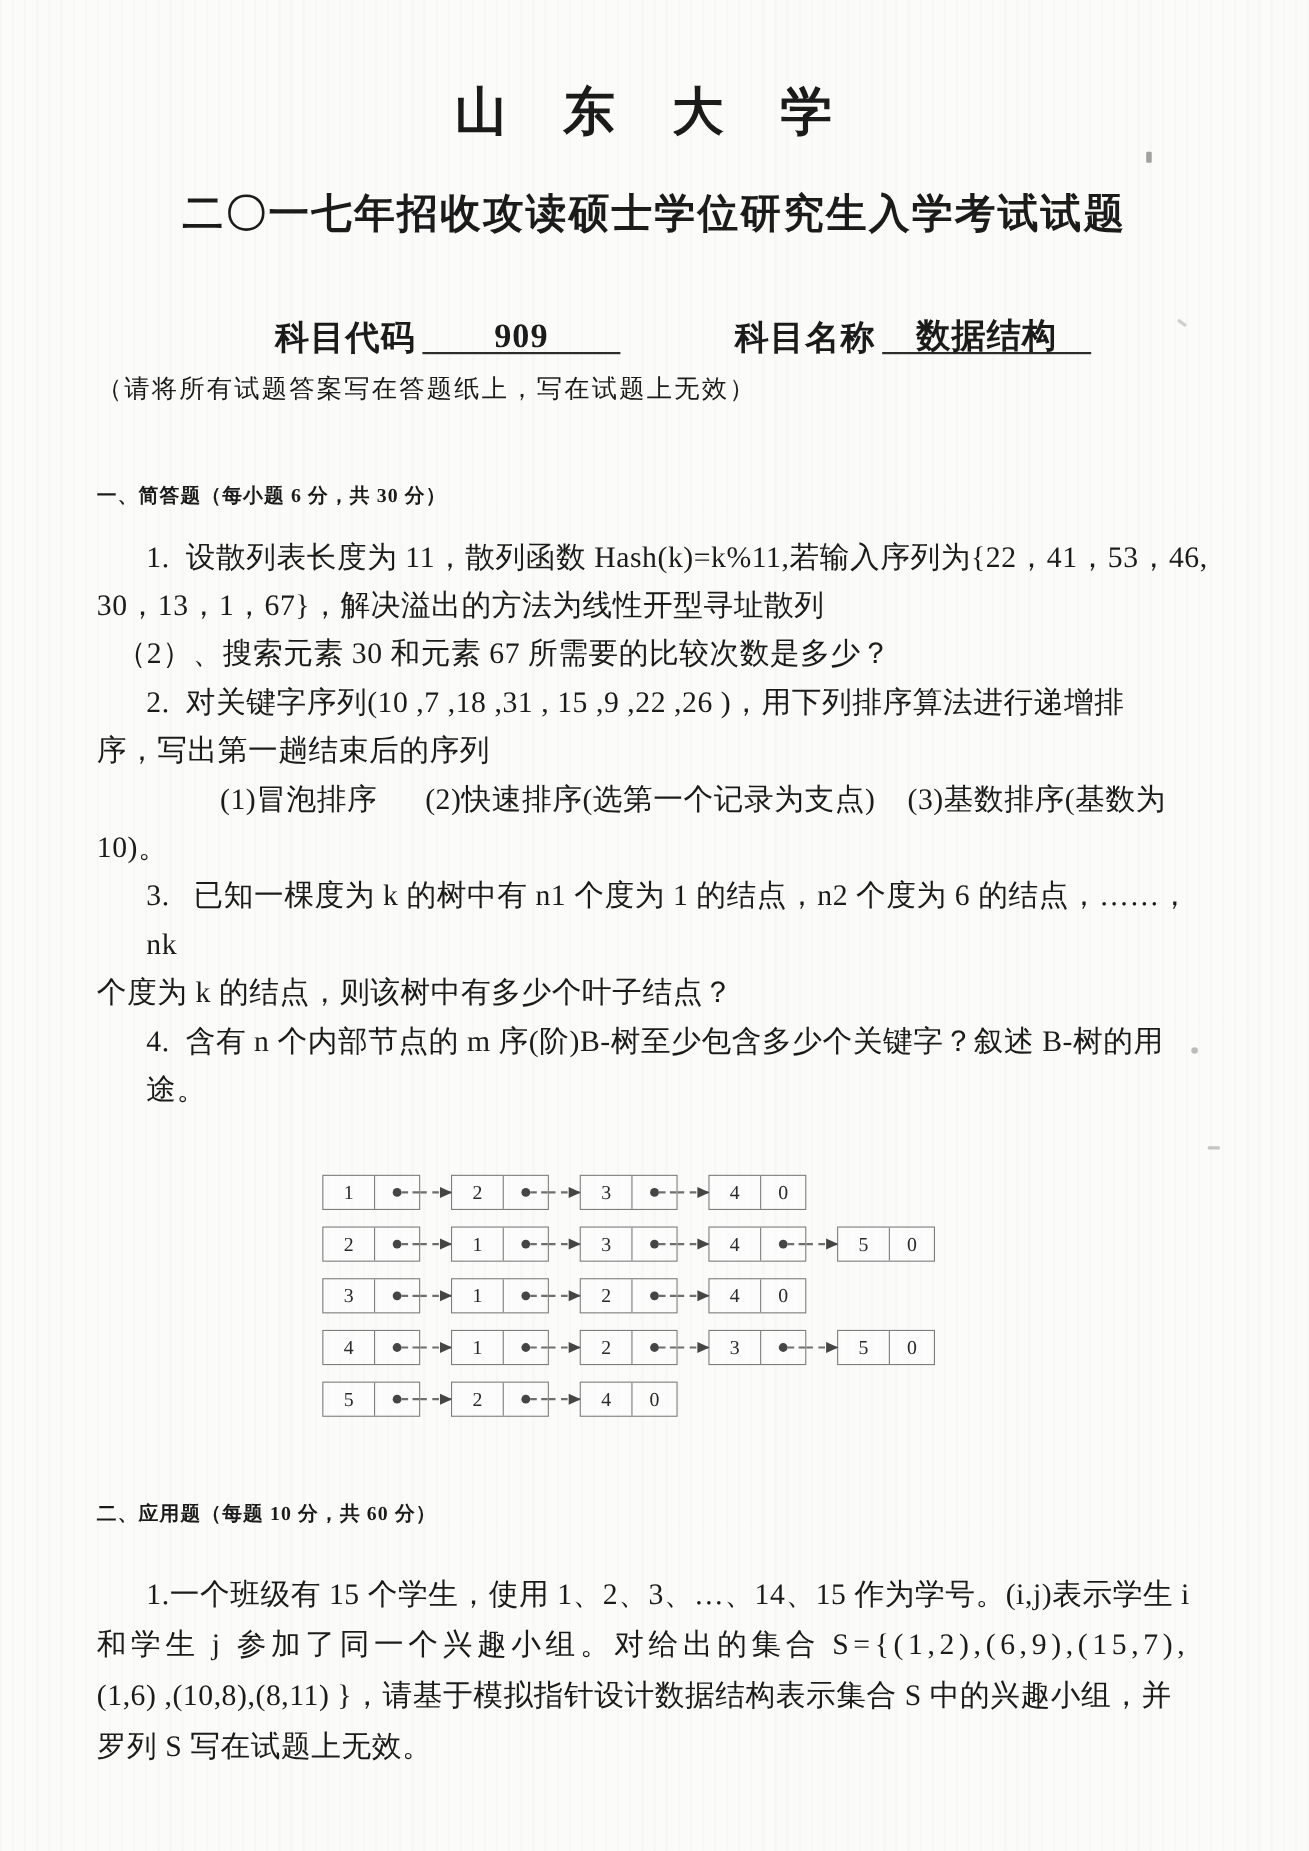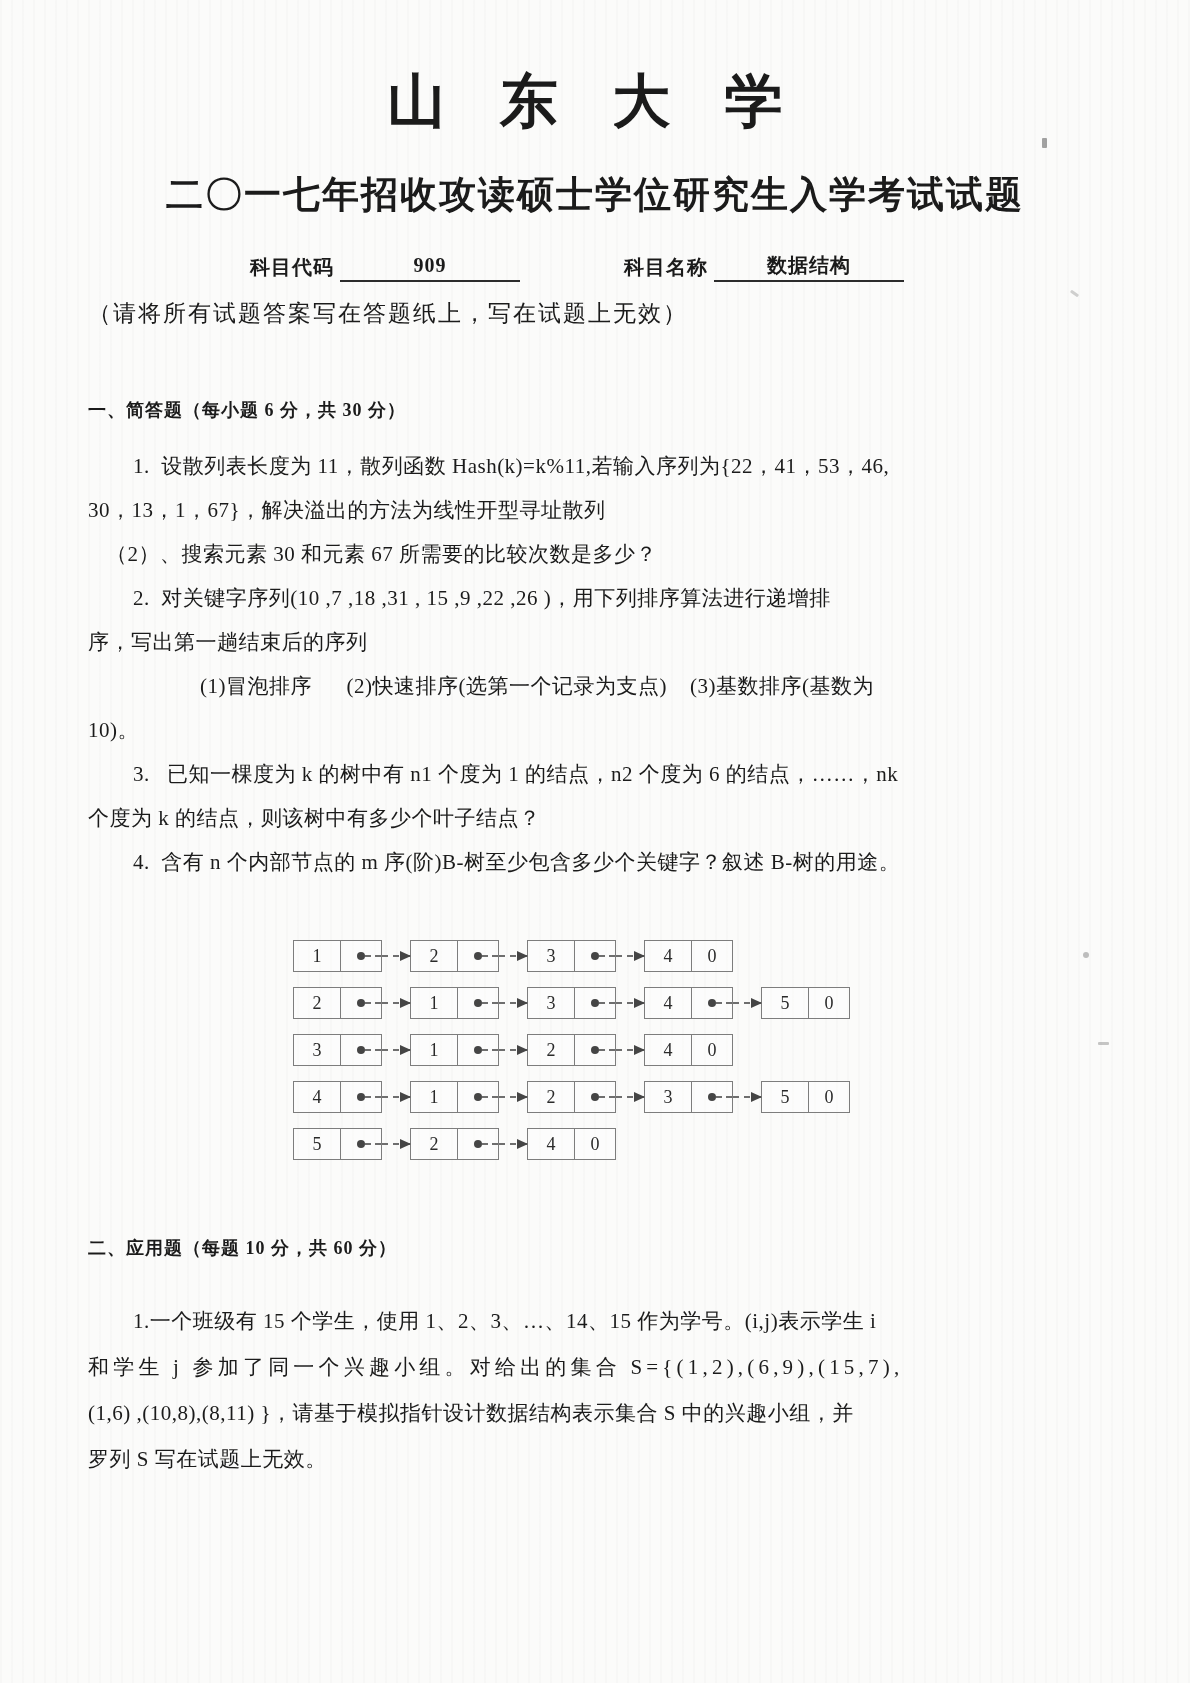--- a/index.html
+++ b/index.html
@@ -12,67 +12,67 @@
     font-family:"Liberation Serif","DejaVu Serif",serif;
     background:
       repeating-linear-gradient(90deg, rgba(0,0,0,0.014) 0 2px, rgba(0,0,0,0) 2px 11px),
       #fbfbfa;
   }
   .content{padding:0 88px;}
 
   .university{
     margin-top:70px;
     text-align:center;
-    font-size:58px;line-height:64px;
+    font-size:47px;line-height:64px;
     font-weight:700;
     letter-spacing:20px;
   }
   .examtitle{
     margin-top:34px;
     text-align:center;
     font-size:37px;line-height:54px;
     font-weight:700;
     letter-spacing:2px;
   }
   .subjectrow{
     margin:28px 0 0 162px;
     display:flex;align-items:flex-end;
-    font-size:20px;line-height:30px;font-weight:700;
+    font-size:31px;line-height:30px;font-weight:700;
     letter-spacing:1px;
   }
   .ulval{
     display:inline-block;
     border-bottom:2px solid #2c2c2c;
     text-align:center;
     padding:0 6px 0 6px;
     margin-left:6px;
   }
   .ulval.code{min-width:168px;}
-  .ulval.name{min-width:178px;}
+  .ulval.name{min-width:178px;margin-top:40px;}
   .slabel.namelabel{margin-left:104px;}
 
   .notice{
     margin-top:16px;
     text-align:left;
     font-size:23px;line-height:32px;
     letter-spacing:2px;
   }
 
   .sec{
     margin-top:58px;
     font-size:18px;line-height:44px;
     font-weight:700;
     letter-spacing:1px;
   }
   .sec.sec2{margin-top:66px;}
 
   .lines{margin-top:12px;}
   .s2lines{margin-top:28px;}
   .line{
-    font-size:21px;line-height:44px;
+    font-size:27px;line-height:44px;
     letter-spacing:0.5px;
     white-space:pre-wrap;
   }
   .s2lines .line{line-height:46px;}
   .line.ind-none{padding-left:0;}
   .line.ind-q{padding-left:45px;}
   .line.ind-sub{padding-left:18px;}
   .line.ind-opt{padding-left:112px;}
   .line.spread{letter-spacing:4.2px;}
 

